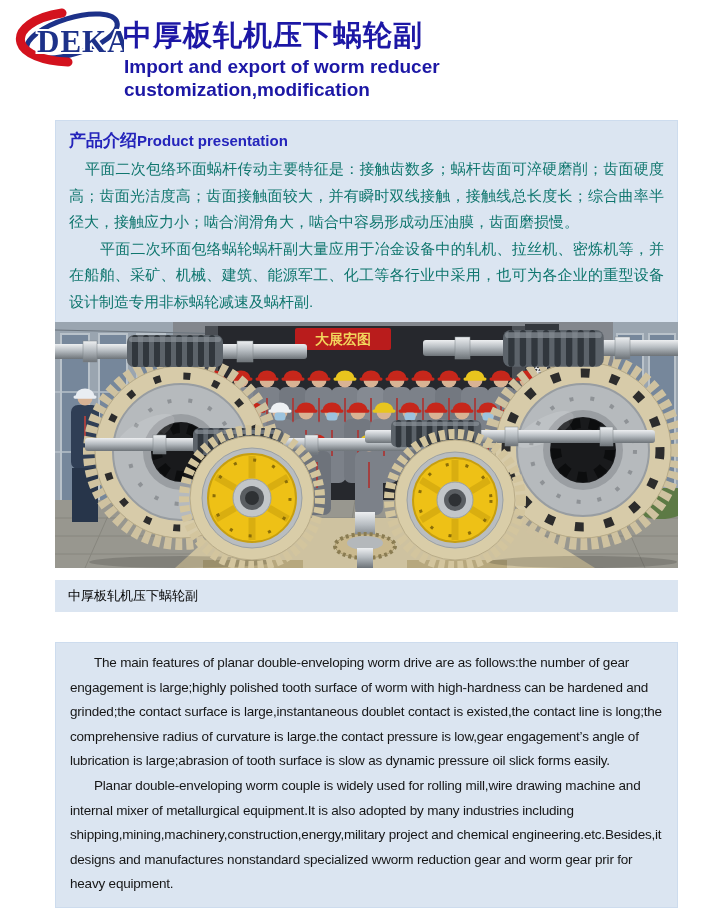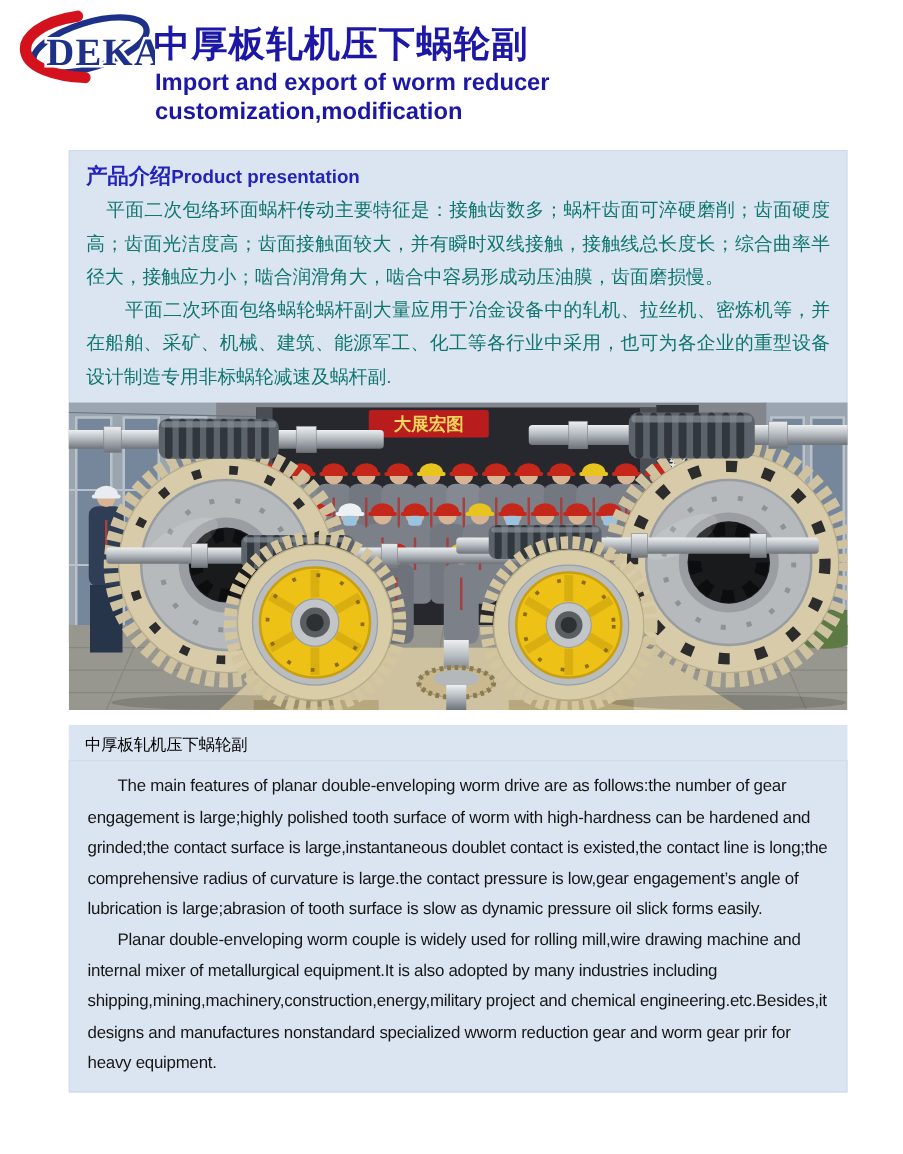--- a/index.html
+++ b/index.html
@@ -19,21 +19,21 @@
   .h-en{font-size:15px;font-weight:bold;}
   .cn{margin:0;font-size:15px;line-height:26.5px;color:#0f766e;text-align:justify;}
   .p1{text-indent:16px;}
   .p2{text-indent:31px;}
   
   .photo{position:absolute;left:55px;top:322px;width:623px;height:286px;margin:0;}
   
   .caption{position:absolute;left:55px;top:580px;width:623px;height:32px;background:#dbe5f1;
            box-sizing:border-box;font-size:13px;line-height:32px;color:#000;padding-left:13px;}
   
-  .features-box{position:absolute;left:55px;top:608px;width:623px;height:266px;background:#dbe5f1;
+  .features-box{position:absolute;left:55px;top:642px;width:623px;height:266px;background:#dbe5f1;
                 border:1px solid #cddcee;box-sizing:border-box;padding:8px 14px 0 14px;overflow:hidden;}
   .features-box p{margin:0;font-size:13.5px;letter-spacing:-0.2px;line-height:24.6px;color:#161616;
                   text-indent:24px;}
 </style>
 </head>
 <body>
 
 <div class="page">
 
   <div class="logo">

